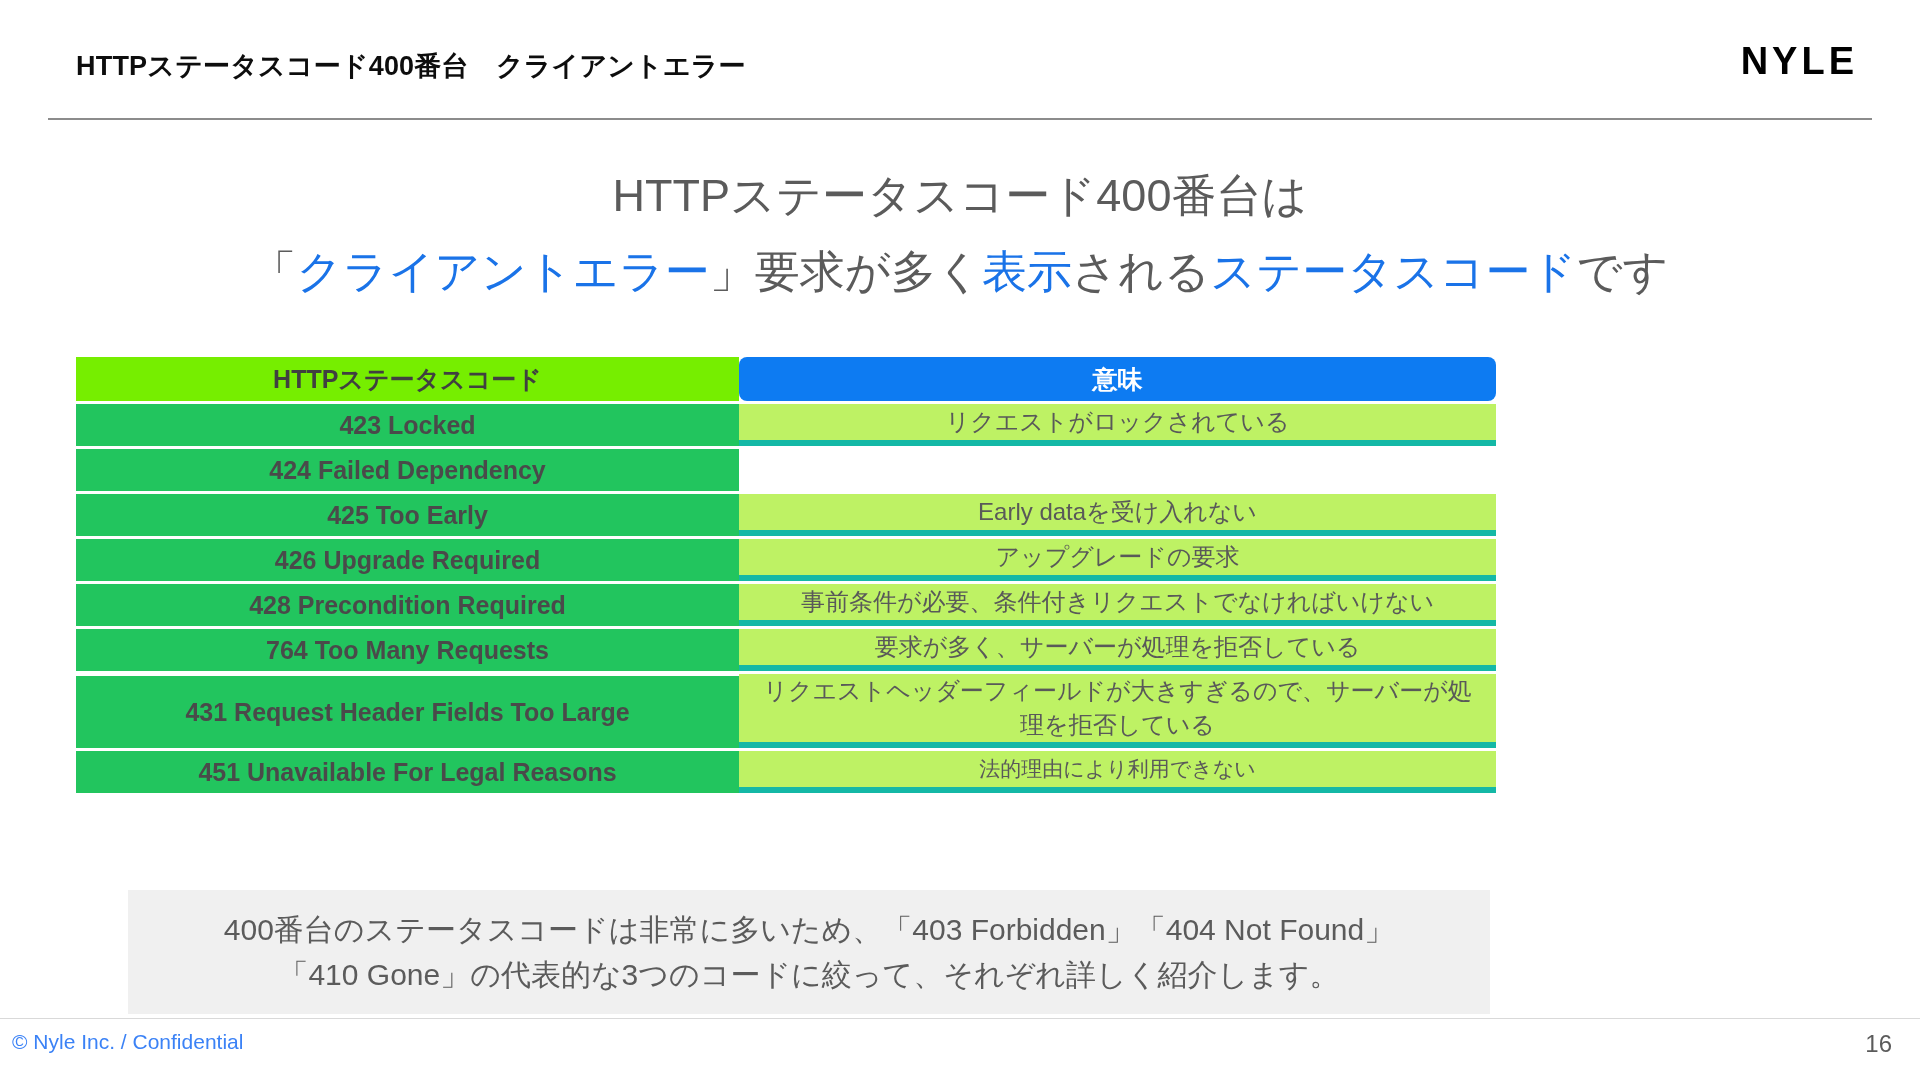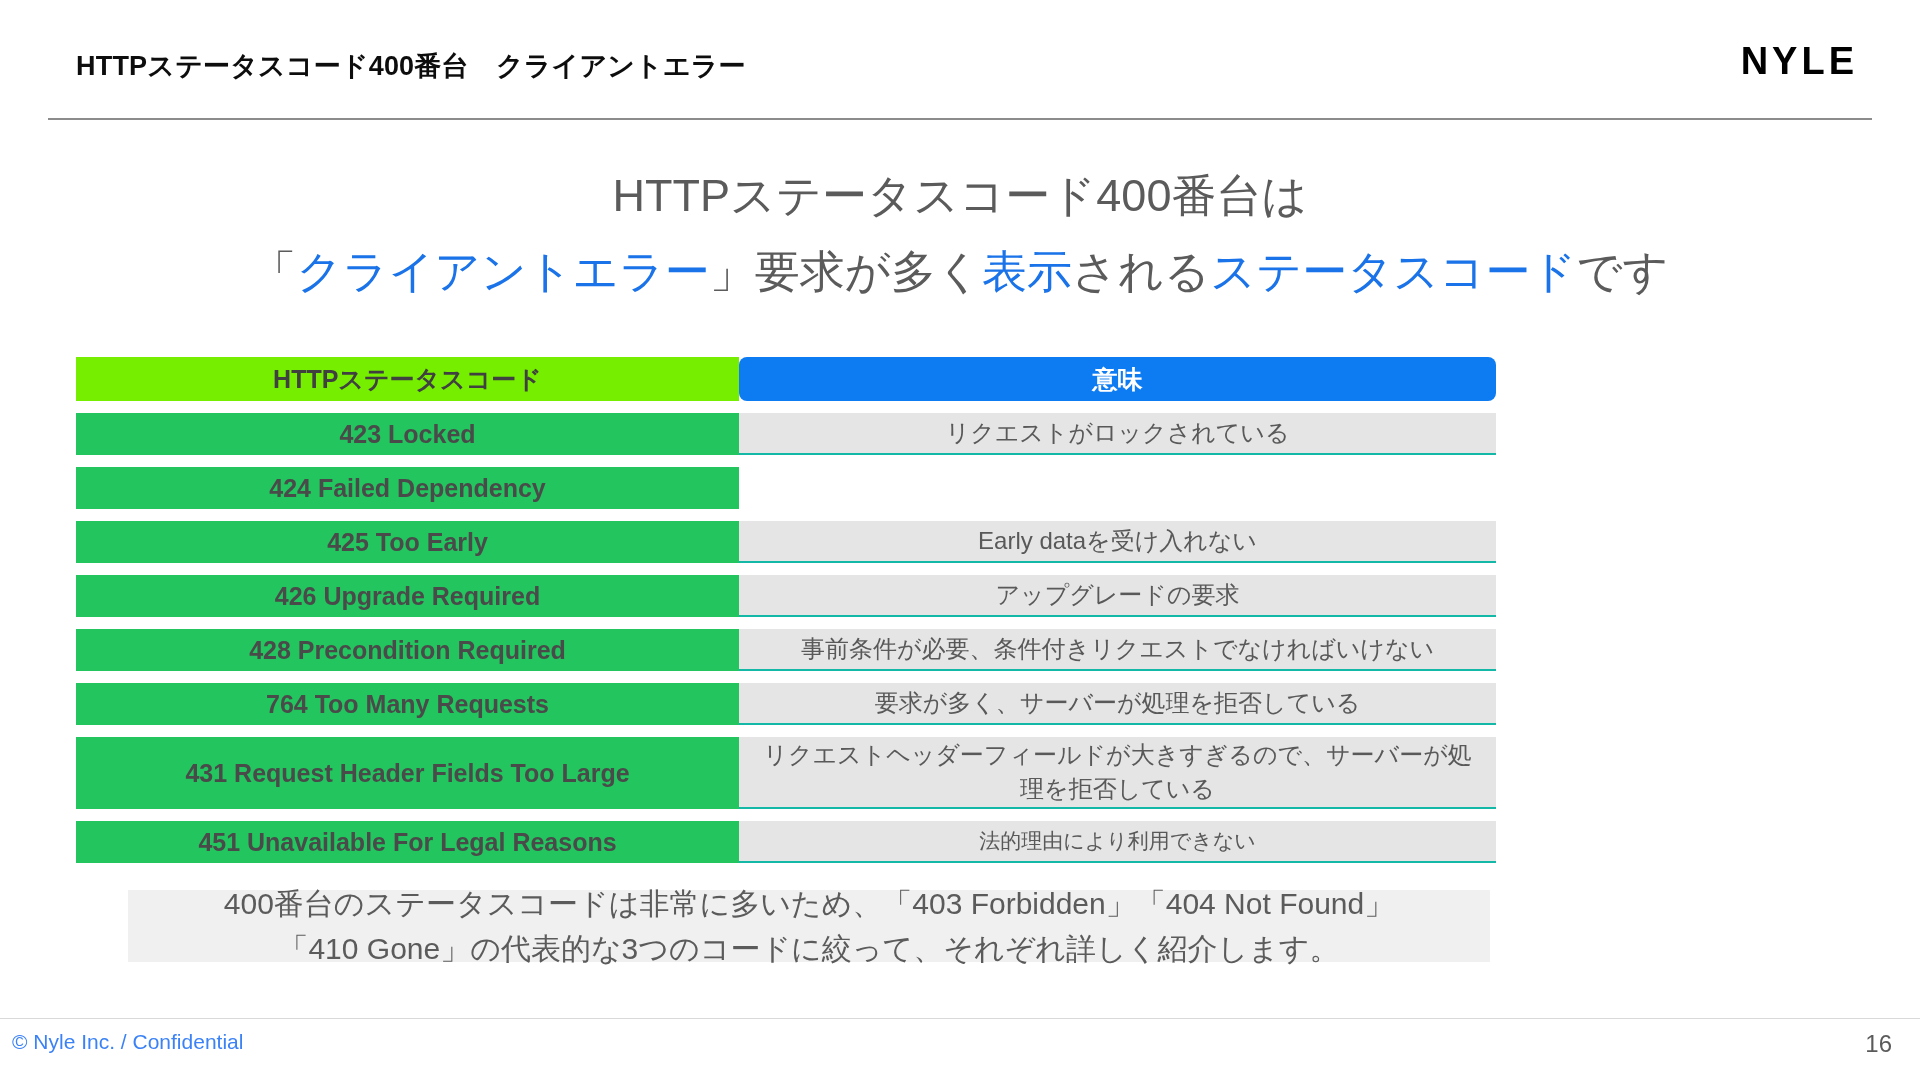--- a/index.html
+++ b/index.html
@@ -73,42 +73,42 @@
   .status-table {
     position: absolute;
     left: 76px;
     top: 357px;
     width: 1420px;
   }
   .trow {
     display: flex;
     width: 100%;
     align-items: flex-end;
-    margin-bottom: 12px;
+    margin-bottom: 3px;
   }
   .cell-code {
     width: 663px;
     flex: 0 0 663px;
     display: flex;
     align-items: center;
     justify-content: center;
     text-align: center;
     box-sizing: border-box;
     padding: 0 10px;
   }
   .cell-mean {
     flex: 1 1 auto;
     display: flex;
     align-items: center;
     justify-content: center;
     text-align: center;
     box-sizing: border-box;
     padding: 0 16px;
-    background: #e5e5e5;
-    border-bottom: 2px solid #14b8a6;
+    background: #bef264;
+    border-bottom: 6px solid #14b8a6;
   }
   .header-row .cell-code {
     background: #76ee00;
     color: #404040;
     font-size: 25px;
     font-weight: bold;
     height: 44px;
   }
   .header-row .cell-mean {
     background: #0d7bf2;
@@ -139,21 +139,21 @@
   .data-row.row-small .cell-mean {
     font-size: 21px;
   }
 
   
   .note-box {
     position: absolute;
     left: 128px;
     top: 890px;
     width: 1362px;
-    height: 72px;
+    height: 124px;
     background: #f0f0f0;
     display: flex;
     flex-direction: column;
     align-items: center;
     justify-content: center;
   }
   .note-line {
     font-size: 30px;
     line-height: 45px;
     color: #5b5b5b;

